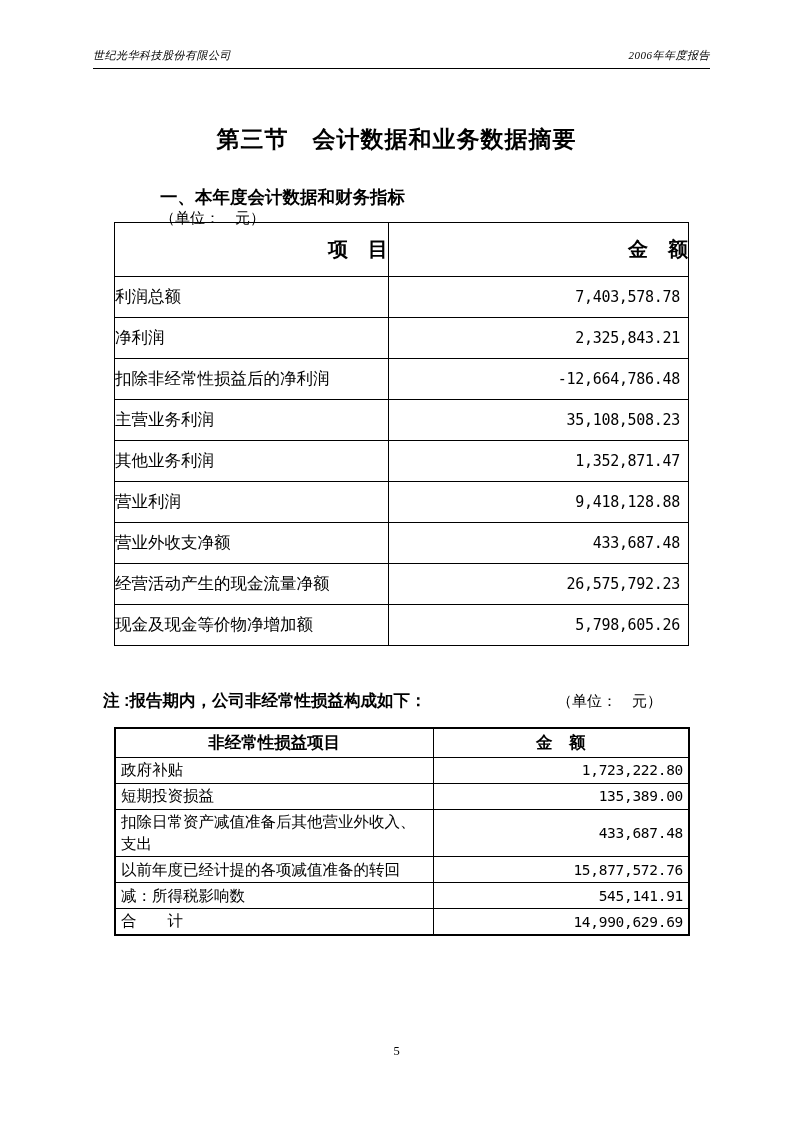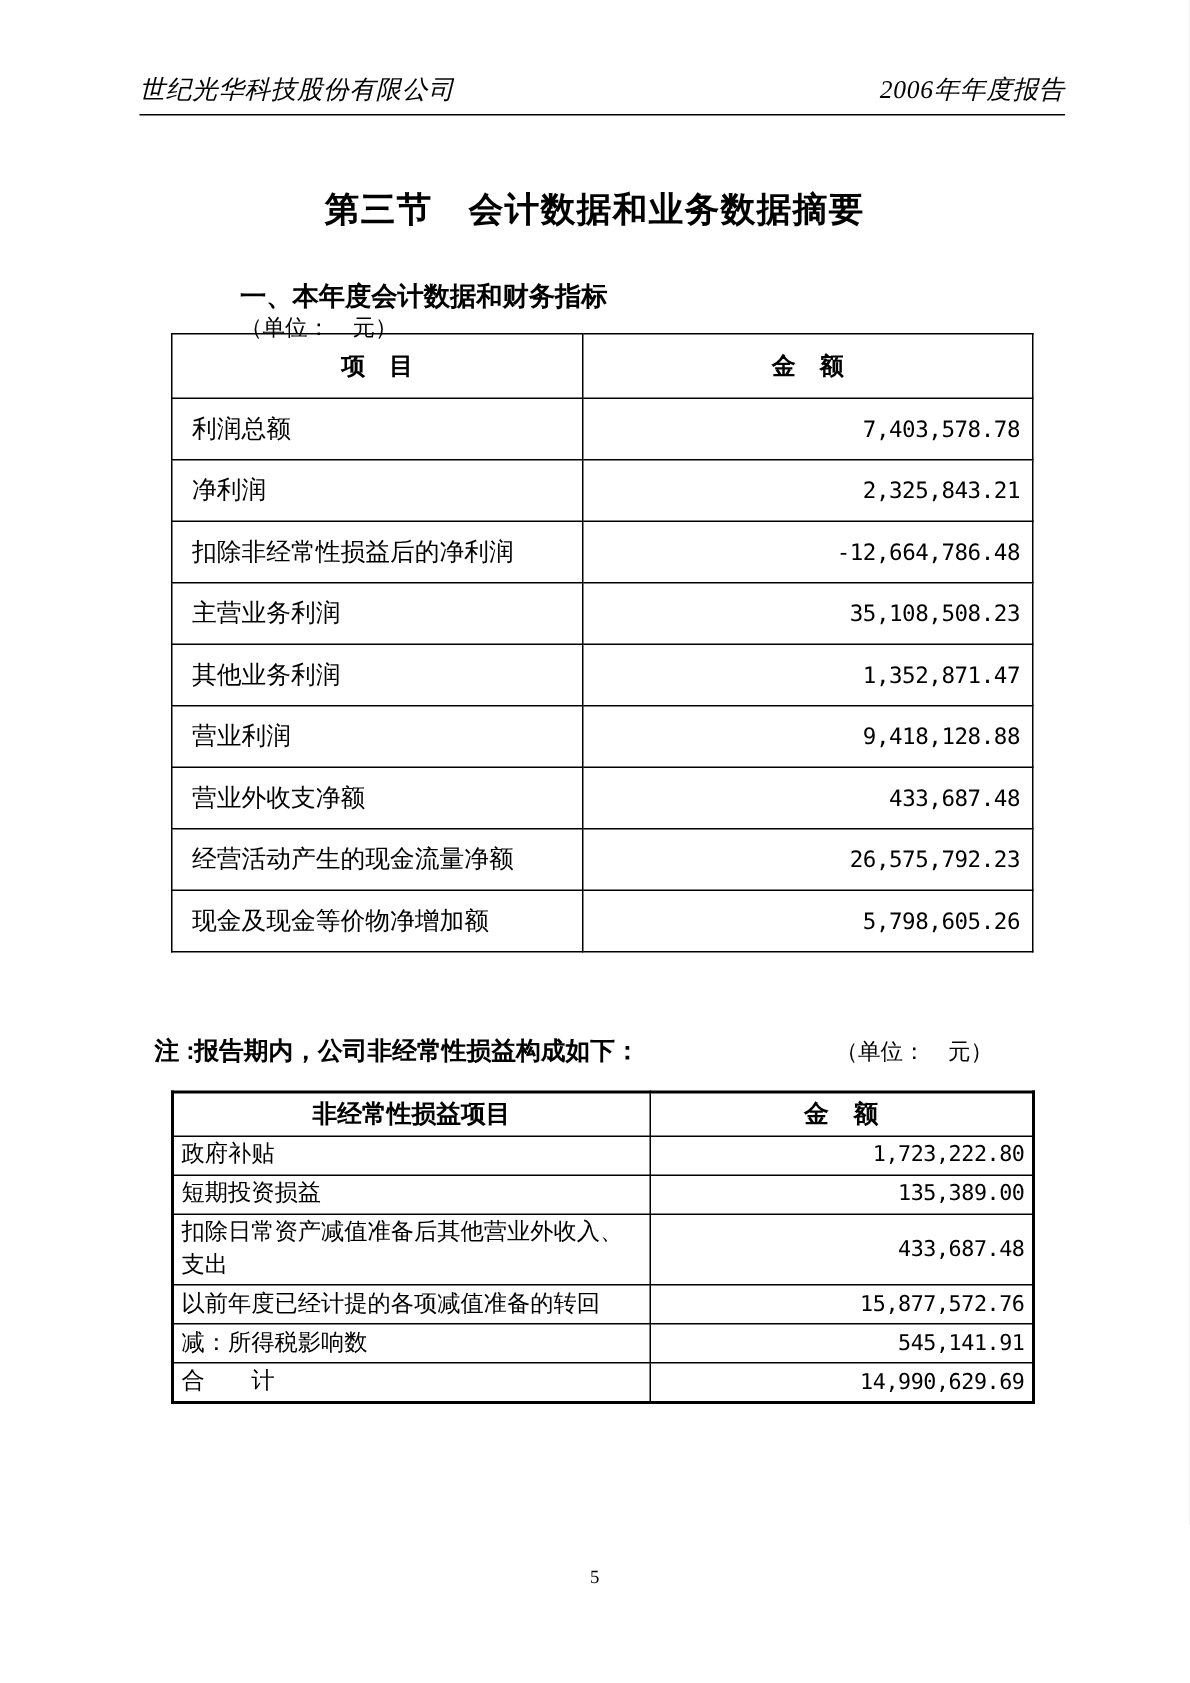--- a/index.html
+++ b/index.html
@@ -17,21 +17,21 @@
   .running-header {
     position: absolute;
     left: 93px;
     right: 83px;
     top: 48px;
     border-bottom: 1px solid #000;
     display: flex;
     justify-content: space-between;
     align-items: flex-end;
     padding-bottom: 5px;
-    font-size: 17px;
+    font-size: 11px;
     font-style: italic;
     letter-spacing: 0.5px;
   }
   .doc-title {
     position: absolute;
     top: 124px;
     left: 0;
     width: 100%;
     text-align: center;
     font-family: Liberation Mono, monospace;
@@ -59,28 +59,28 @@
   }
   table { border-collapse: collapse; table-layout: fixed; }
   .t1 {
     position: absolute;
     left: 114px;
     top: 222px;
     width: 574px;
   }
   .t1 th, .t1 td { border: 1.6px solid #000; vertical-align: middle; }
   .t1 th {
-    height: 43px;
-    font-family: "Liberation Sans", "DejaVu Sans", sans-serif;
-    font-size: 16px;
-    font-weight: bold;
-    text-align: center;
+    height: 54px;
+    font-family: "Liberation Sans", "DejaVu Sans", sans-serif;
+    font-size: 20px;
+    font-weight: bold;
+    text-align: right;
   }
   .t1 td { height: 41px; }
-  .t1 td.lbl { padding-left: 13px; font-size: 16.5px; }
+  .t1 td.lbl { font-size: 16.5px; }
   .t1 td.val, .t2 td.val {
     text-align: right;
     padding-right: 8px;
     font-family: "DejaVu Sans Mono", "Liberation Mono", monospace;
     font-size: 15px;
     letter-spacing: -0.3px;
   }
   .note-row {
     position: absolute;
     top: 690px;

